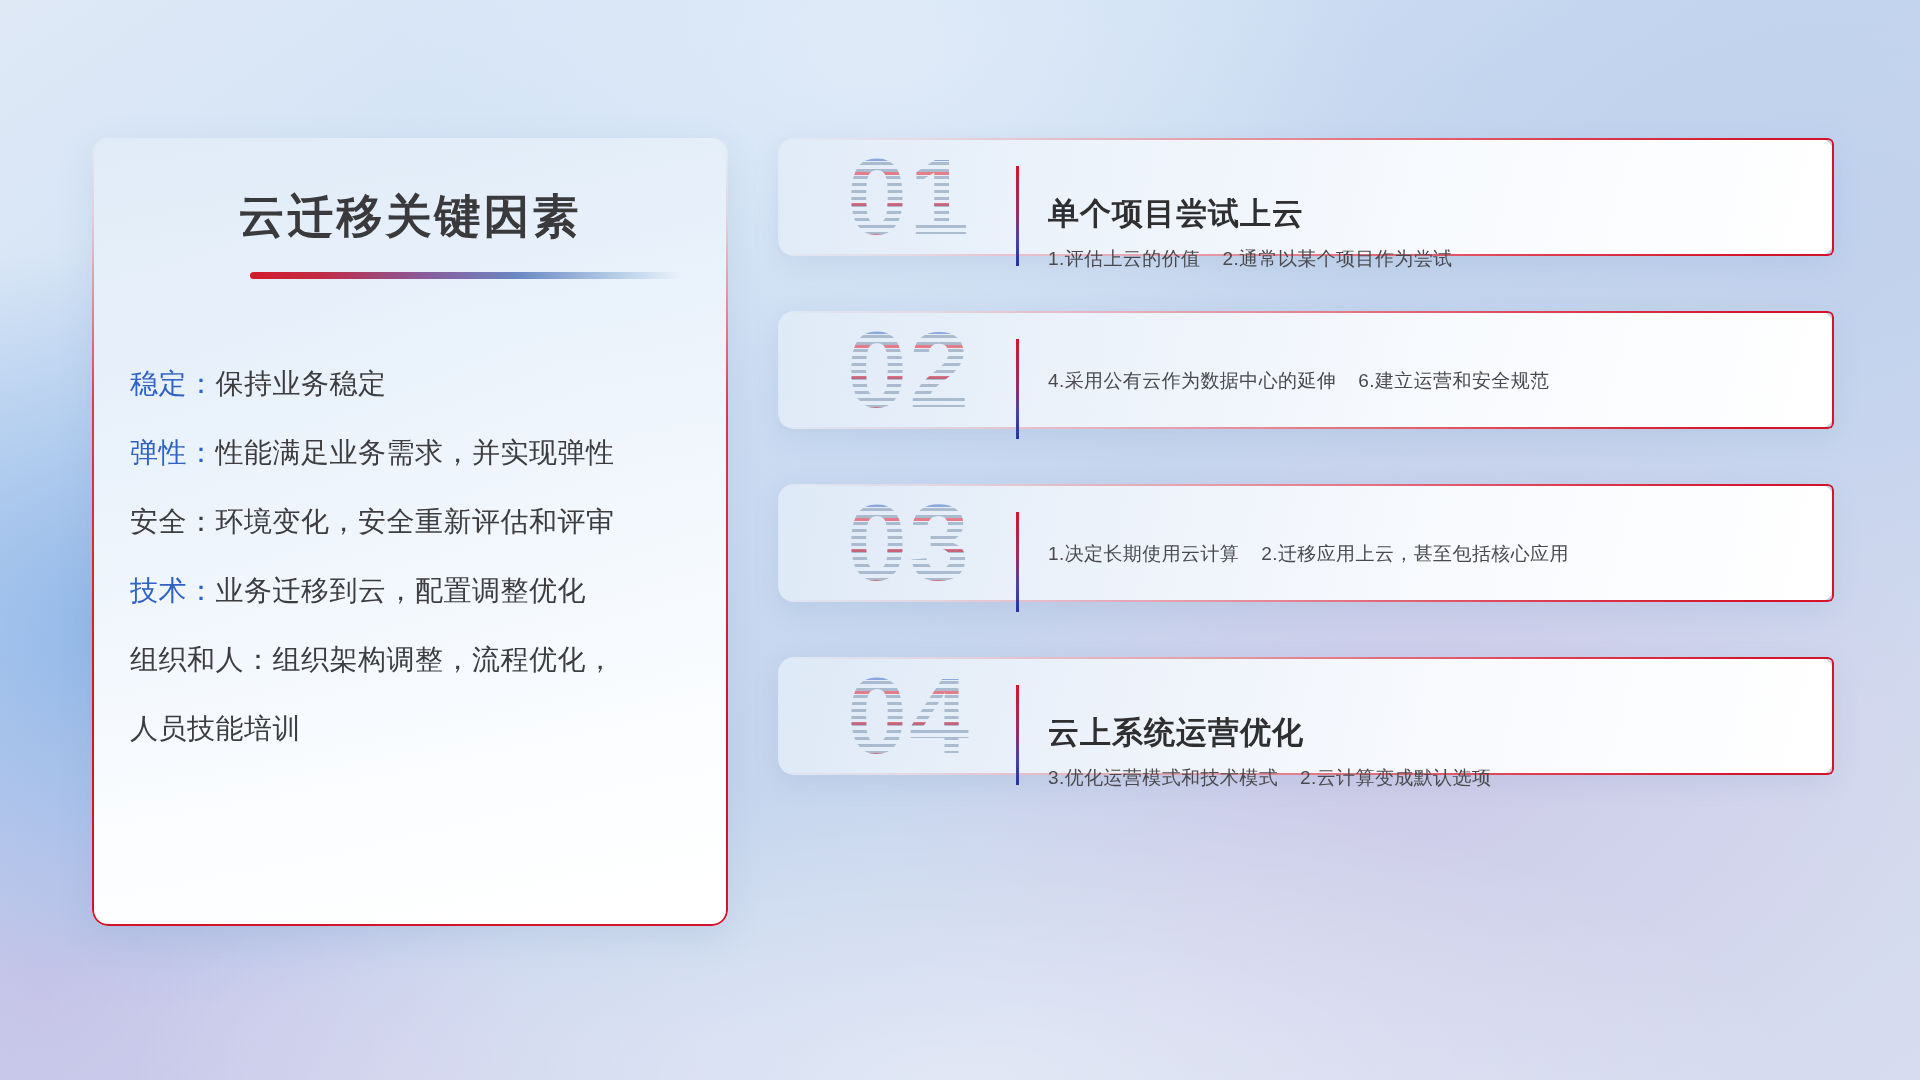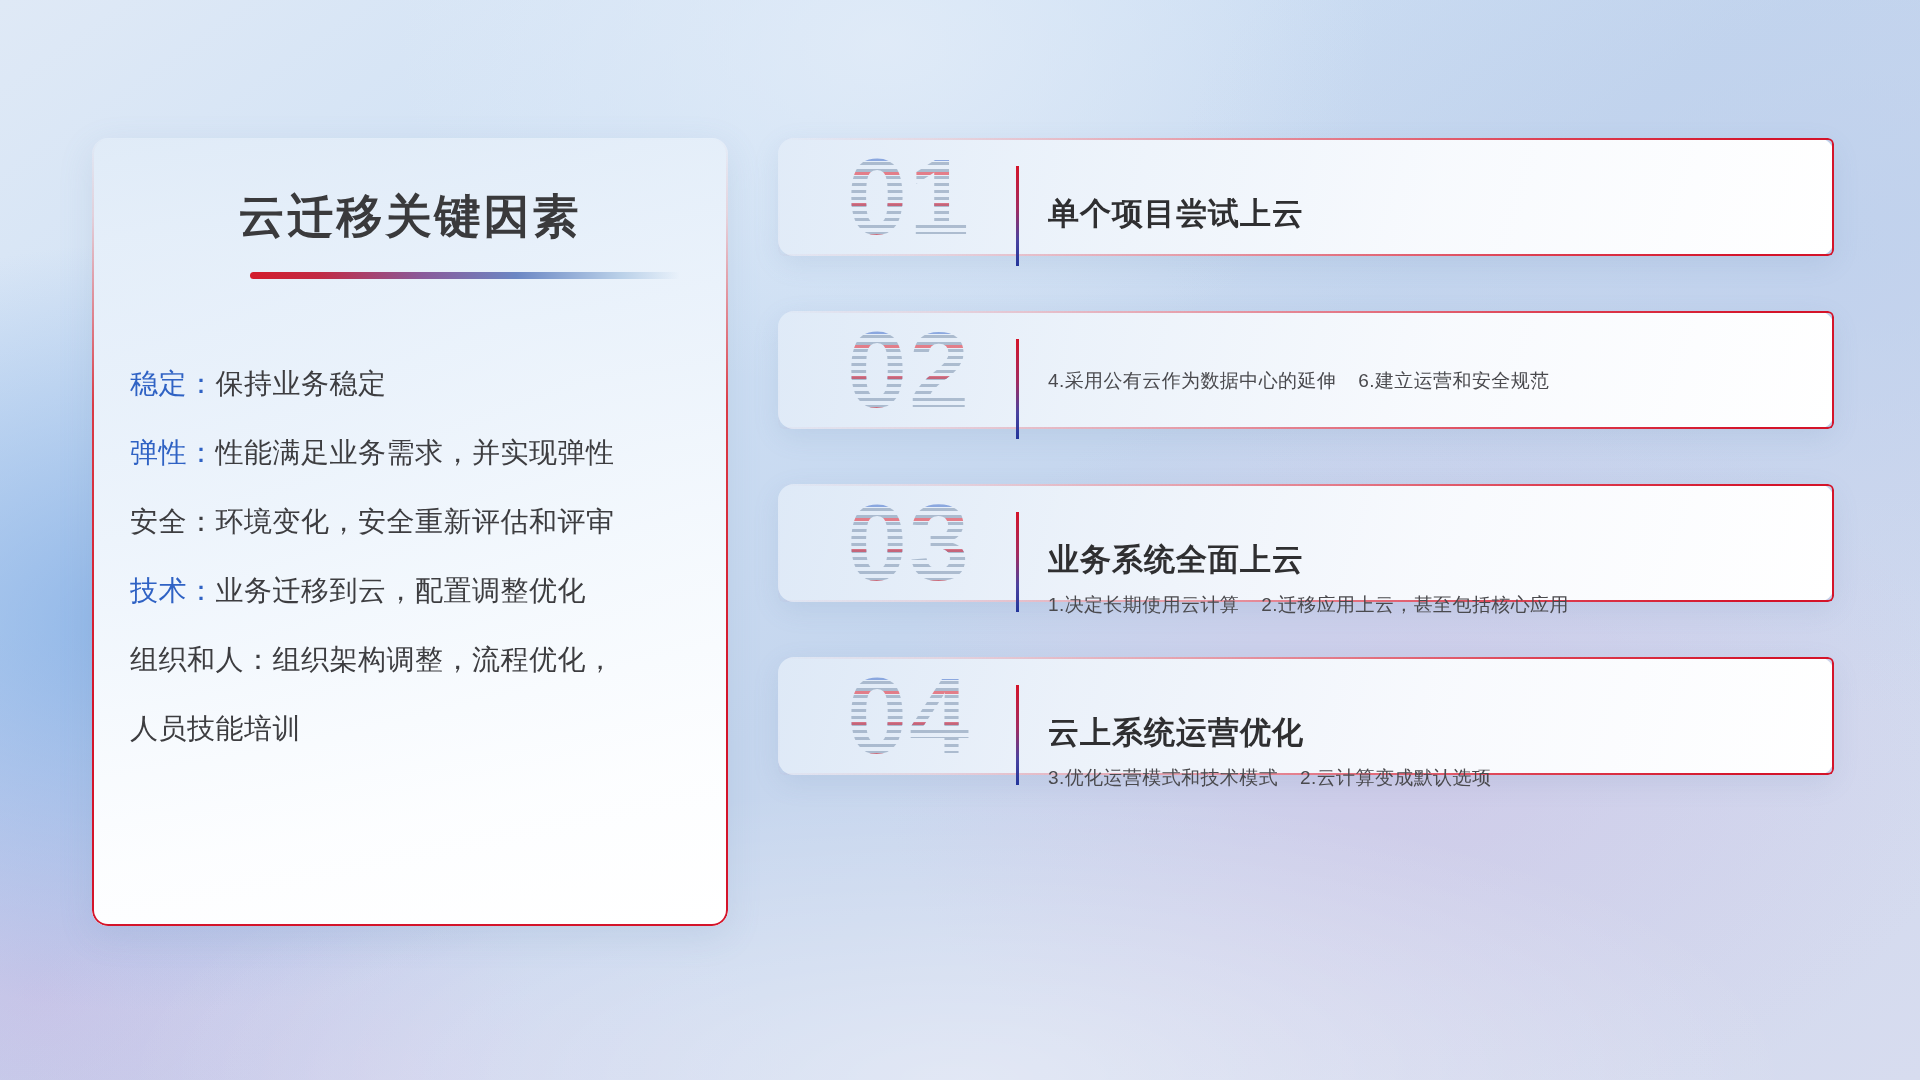--- a/index.html
+++ b/index.html
@@ -176,38 +176,38 @@
   <div class="left-panel-border"></div>
 
   <div class="cards">
       <div class="card">
         <div class="card-border"></div>
         <div class="card-num">01</div>
         <div class="card-num-accent">01</div>
         <div class="card-divider"></div>
         <div class="card-body">
           <div class="card-title">单个项目尝试上云</div>
+          <div class="card-sub"><span>1.评估上云的价值</span><span class="gap"></span><span>2.通常以某个项目作为尝试</span></div>
         </div>
       </div>
       <div class="card">
         <div class="card-border"></div>
         <div class="card-num">02</div>
         <div class="card-num-accent">02</div>
         <div class="card-divider"></div>
         <div class="card-body">
           <div class="card-sub"><span>4.采用公有云作为数据中心的延伸</span><span class="gap"></span><span>6.建立运营和安全规范</span></div>
         </div>
       </div>
       <div class="card">
         <div class="card-border"></div>
         <div class="card-num">03</div>
         <div class="card-num-accent">03</div>
         <div class="card-divider"></div>
         <div class="card-body">
-          <div class="card-title">业务系统全面上云</div>
           <div class="card-sub"><span>1.决定长期使用云计算</span><span class="gap"></span><span>2.迁移应用上云，甚至包括核心应用</span></div>
         </div>
       </div>
       <div class="card">
         <div class="card-border"></div>
         <div class="card-num">04</div>
         <div class="card-num-accent">04</div>
         <div class="card-divider"></div>
         <div class="card-body">
           <div class="card-title">云上系统运营优化</div>

